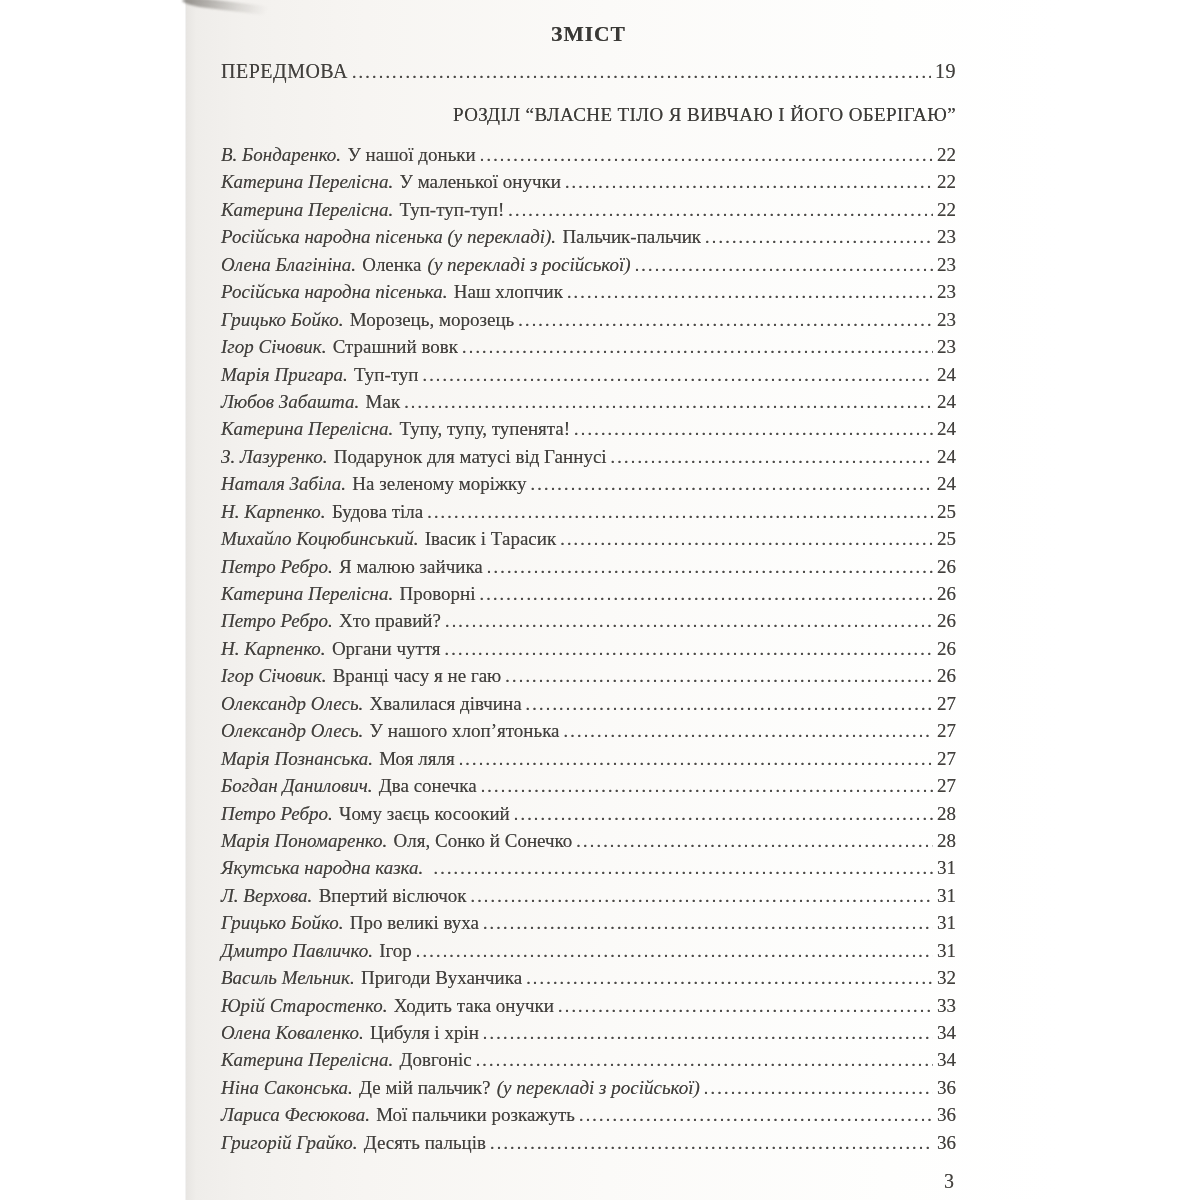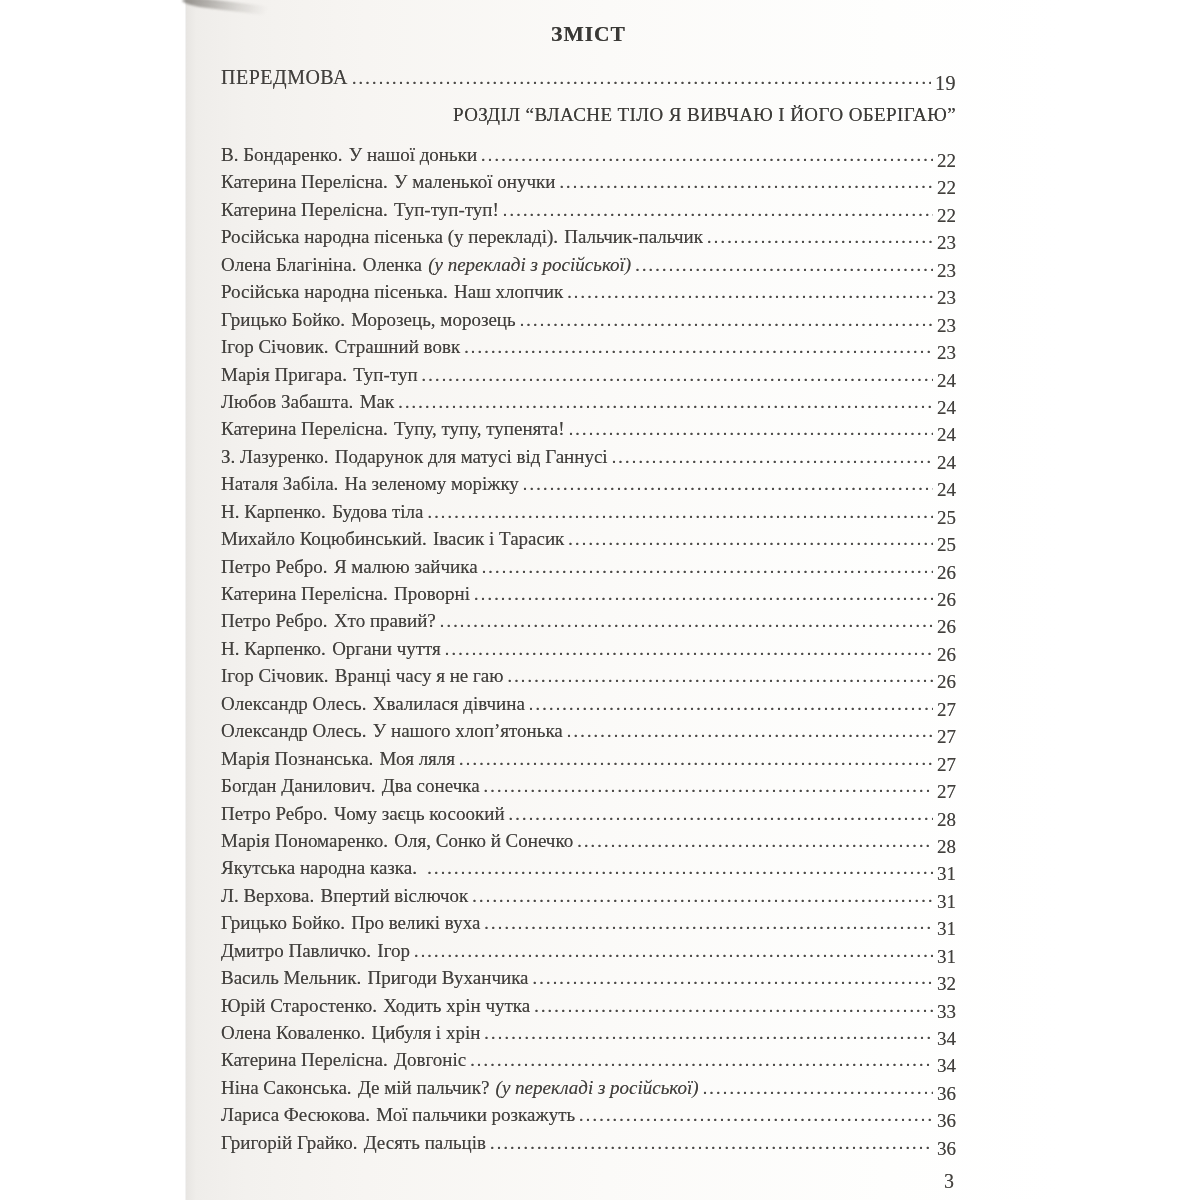--- a/index.html
+++ b/index.html
@@ -30,33 +30,33 @@
     font-size:19px;color:#42403d;text-shadow:0 0 0.4px rgba(66,64,61,0.6);
   }
   .foreword{position:absolute;top:60px;left:0;width:100%;font-size:20px;letter-spacing:0.5px;}
   .section-head{
     position:absolute;top:104px;left:0;width:100%;text-align:right;
     font-size:19px;letter-spacing:0.4px;color:#3c3b38;
     text-shadow:0 0 0.5px rgba(60,59,56,0.7);
   }
   .entries{position:absolute;top:141px;left:0;width:100%;}
   .entries .line{line-height:27.45px;height:27.45px;}
-  .author{margin-right:0.33em;}
+  .author{font-style:italic;margin-right:0.33em;}
   .etitle{}
   .enote{font-style:italic;margin-left:0.33em;}
   .enote:empty{display:none;}
   .leader{
     flex:1 1 0;min-width:10px;overflow:hidden;height:100%;
     margin:0 3px 0 4px;color:#4b4946;
   }
   .leader::after{
     content:".................................................................................................................................................................";
     font-size:18px;letter-spacing:2.2px;
   }
-  .pagenum{text-align:right;padding-left:1px;margin-top:12px;}
+  .pagenum{text-align:right;padding-left:1px;}
   .folio{
     position:absolute;top:1170px;left:0;width:100%;text-align:right;
     font-size:20px;color:#45433f;padding-right:2px;box-sizing:border-box;
     text-shadow:0 0 0.4px rgba(69,67,63,0.6);
   }
 </style>
 </head>
 <body>
 
 <div class="scan">
@@ -315,21 +315,21 @@
   <div class="line">
     <span class="author">Василь Мельник.</span>
     <span class="etitle">Пригоди Вуханчика</span>
 
     <span class="leader"></span>
     <span class="pagenum">32</span>
   </div>
 
   <div class="line">
     <span class="author">Юрій Старостенко.</span>
-    <span class="etitle">Ходить хрін чутка</span>
+    <span class="etitle">Ходить така онучки</span>
 
     <span class="leader"></span>
     <span class="pagenum">33</span>
   </div>
 
   <div class="line">
     <span class="author">Олена Коваленко.</span>
     <span class="etitle">Цибуля і хрін</span>
 
     <span class="leader"></span>

